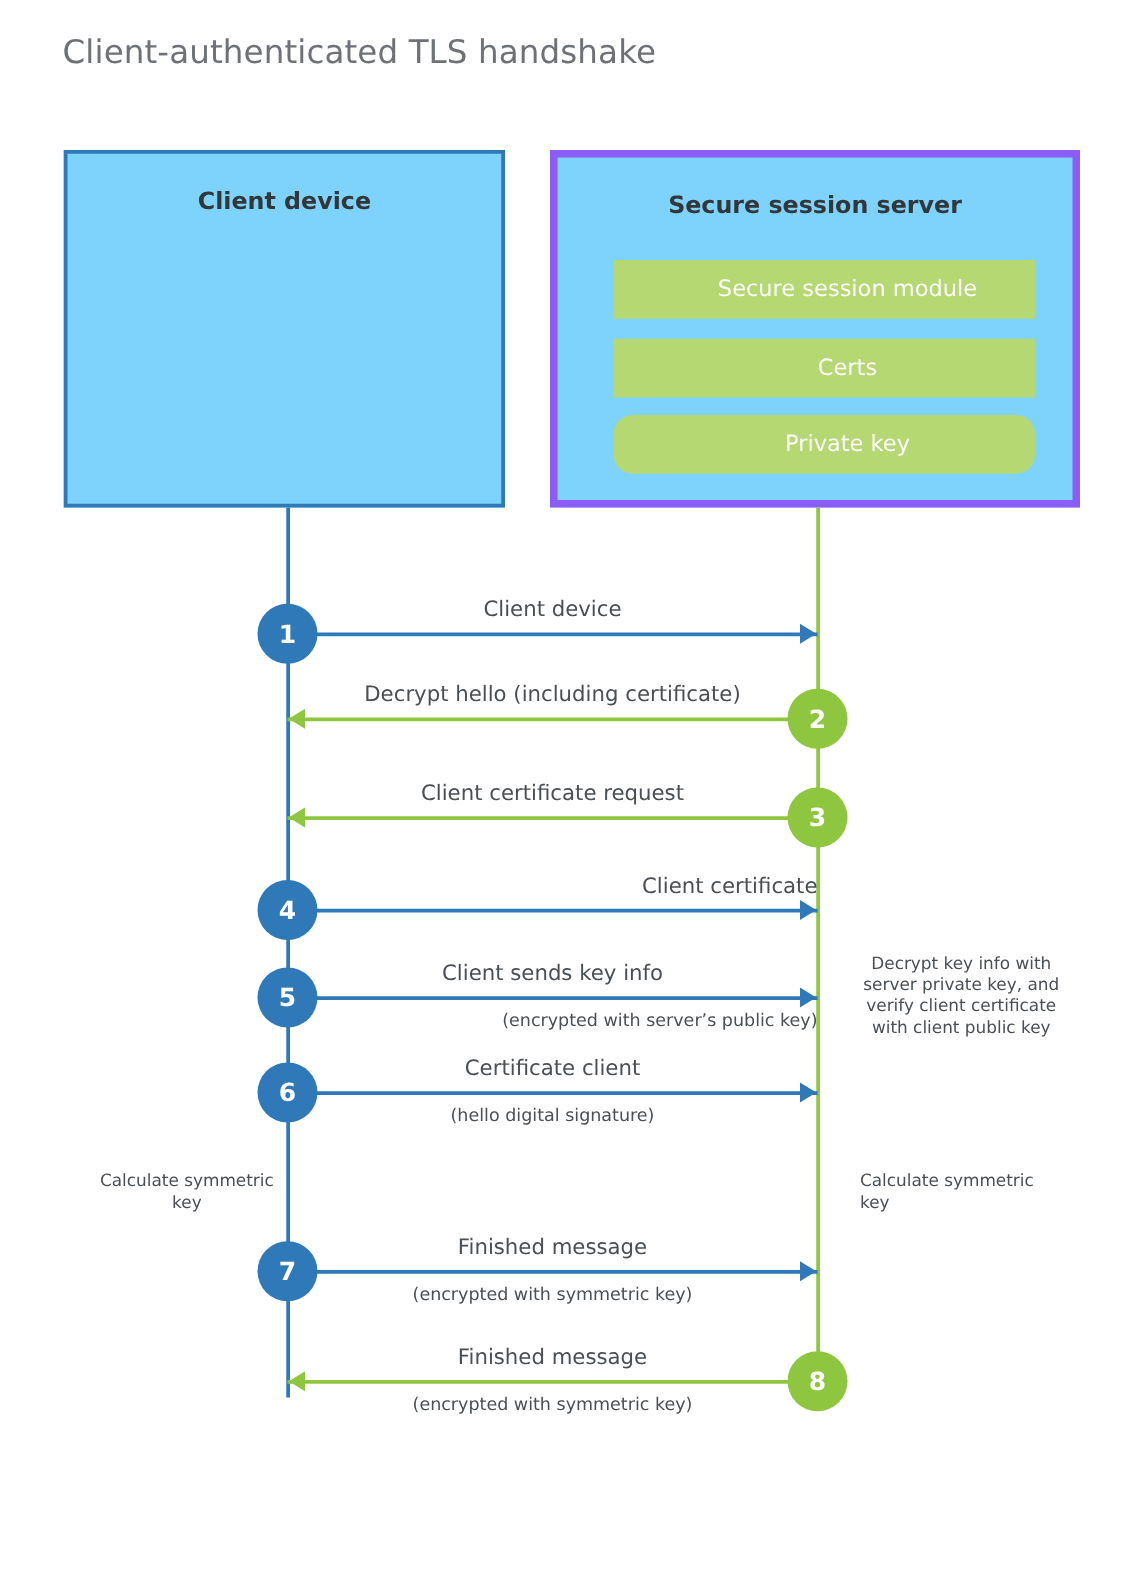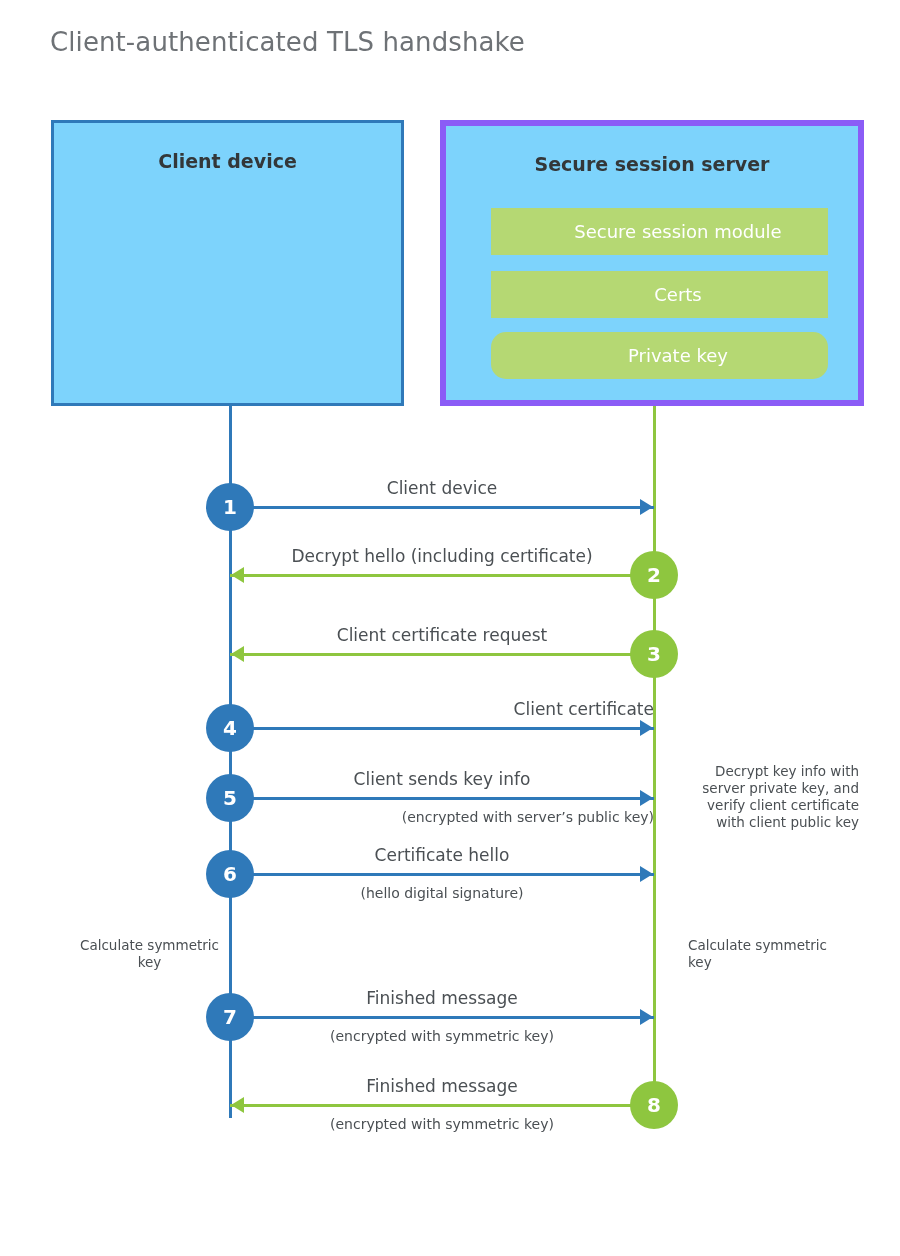--- a/index.html
+++ b/index.html
@@ -75,21 +75,21 @@
   }
   .msub{
     position:absolute;text-align:center;color:#4a4f53;
     font-size:14px;font-weight:400;white-space:nowrap;
   }
 
   
   .note{
     position:absolute;color:#4a4f53;font-size:13.5px;line-height:17px;font-weight:400;
   }
-  .note.note-decrypt{left:667px;top:763px;width:180px;text-align:right;}
+  .note.note-decrypt{left:667px;top:763px;width:180px;text-align:center;}
   .note.note-calc-left{left:60px;top:937px;width:155px;text-align:center;}
   .note.note-calc-right{left:676px;top:937px;width:160px;text-align:left;}
 </style>
 </head>
 <body>
 
 <div id="stage">
 
   <div class="title">Client-authenticated TLS handshake</div>
 
@@ -125,21 +125,21 @@
       <div class="step-circle blue" style="top: 704px; left: 194px;">4</div>
       <div class="mlabel" style="left: 218px; width: 424px; top: 699px; text-align: right;">Client certificate</div>
       <div class="mline blue" style="left: 218px; top: 797px; width: 424px;"></div>
       <div class="ahead right blue" style="top: 790px; left: 628px;"></div>
       <div class="step-circle blue" style="top: 774px; left: 194px;">5</div>
       <div class="mlabel" style="left: 218px; width: 424px; top: 769px;">Client sends key info</div>
       <div class="msub" style="left: 218px; width: 424px; top: 809px; text-align: right;">(encrypted with server’s public key)</div>
       <div class="mline blue" style="left: 218px; top: 873px; width: 424px;"></div>
       <div class="ahead right blue" style="top: 866px; left: 628px;"></div>
       <div class="step-circle blue" style="top: 850px; left: 194px;">6</div>
-      <div class="mlabel" style="left: 218px; width: 424px; top: 845px;">Certificate hello</div>
+      <div class="mlabel" style="left: 218px; width: 424px; top: 845px;">Certificate client</div>
       <div class="msub" style="left: 218px; width: 424px; top: 885px;">(hello digital signature)</div>
       <div class="mline blue" style="left: 218px; top: 1016px; width: 424px;"></div>
       <div class="ahead right blue" style="top: 1009px; left: 628px;"></div>
       <div class="step-circle blue" style="top: 993px; left: 194px;">7</div>
       <div class="mlabel" style="left: 218px; width: 424px; top: 988px;">Finished message</div>
       <div class="msub" style="left: 218px; width: 424px; top: 1028px;">(encrypted with symmetric key)</div>
       <div class="mline green" style="left: 218px; top: 1104px; width: 424px;"></div>
       <div class="ahead left green" style="top: 1097px; left: 219px;"></div>
       <div class="step-circle green" style="top: 1081px; left: 618px;">8</div>
       <div class="mlabel" style="left: 218px; width: 424px; top: 1076px;">Finished message</div>

